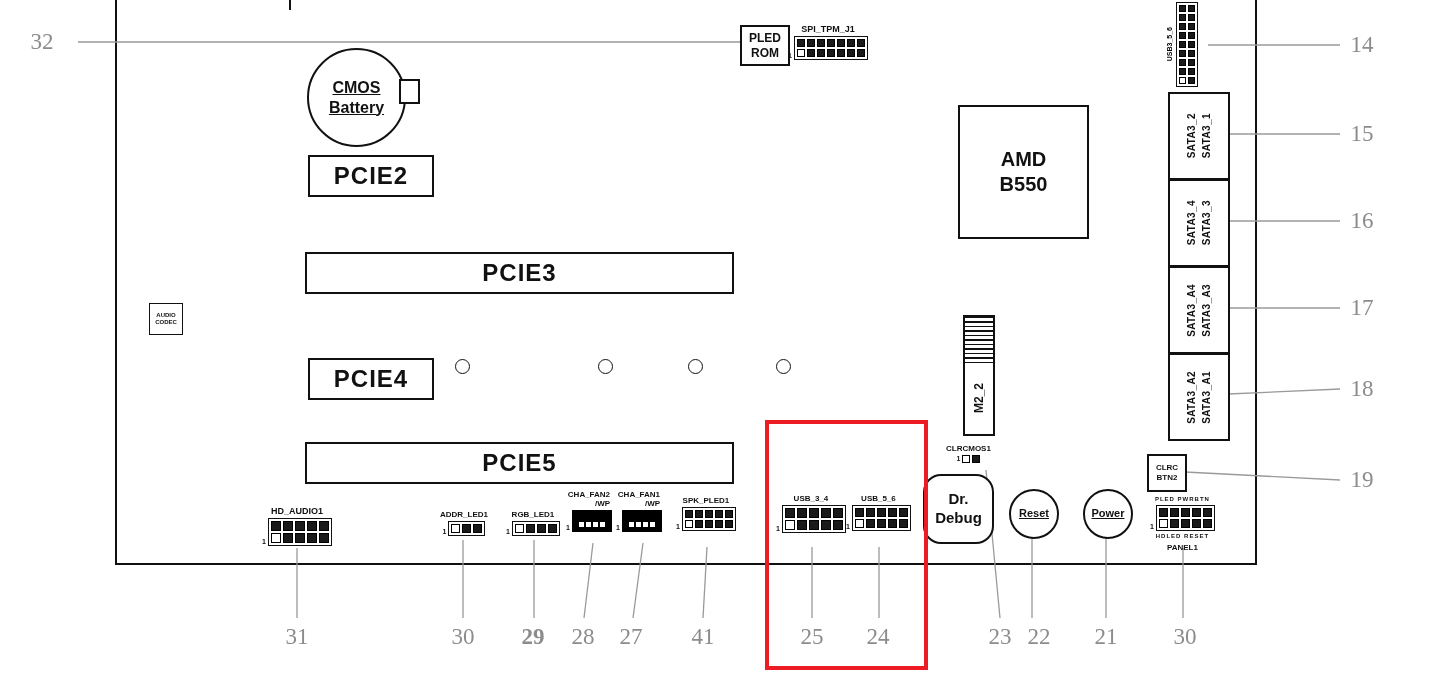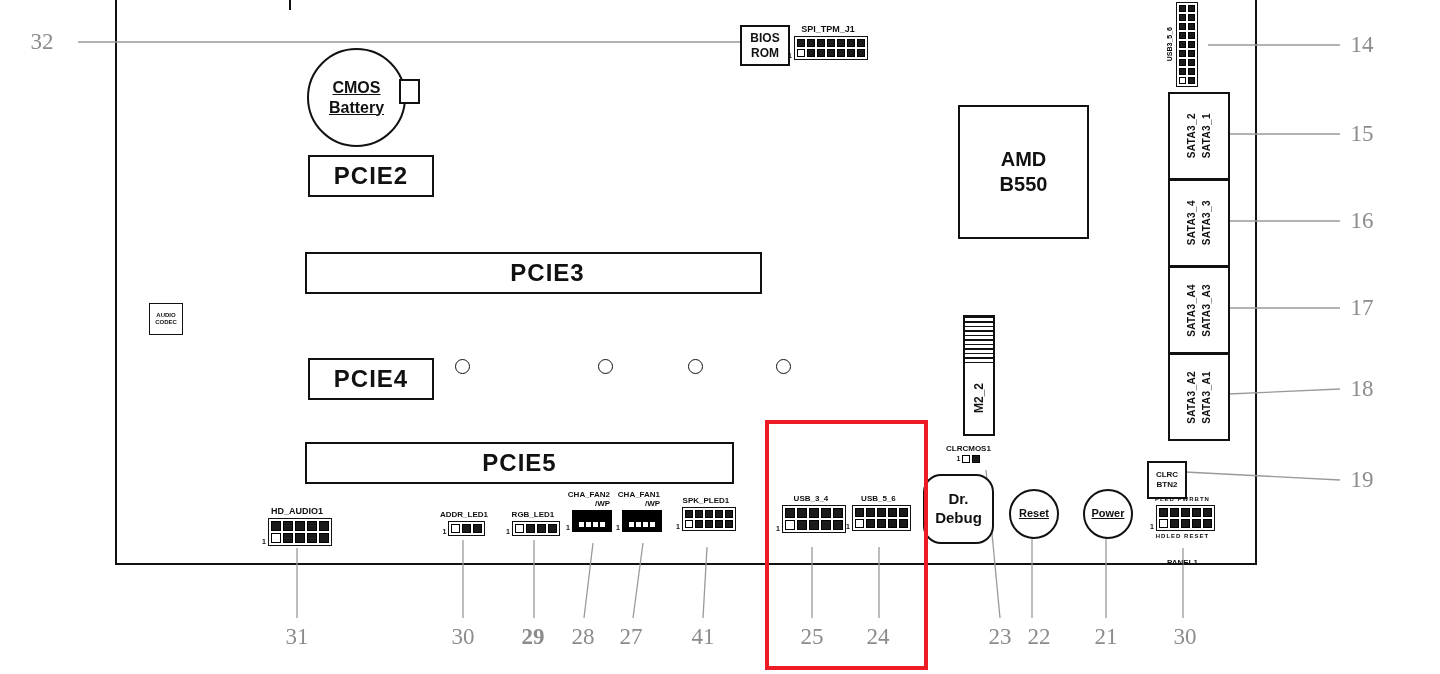--- a/index.html
+++ b/index.html
@@ -63,42 +63,42 @@
 
   <div class="box circle" style="left:307px;top:48px;width:95px;height:95px;font-size:16px;">
     <span>CMOS
 Battery</span>
   </div>
   <div class="box" style="left:399px;top:79px;width:17px;height:21px;"></div>
 
   <div class="box" style="left:308px;top:155px;width:122px;height:38px;font-size:24px;letter-spacing:1px;">
     <span>PCIE2</span>
   </div>
-  <div class="box" style="left:305px;top:252px;width:425px;height:38px;font-size:24px;letter-spacing:1px;padding-left:28px;">
+  <div class="box" style="left:305px;top:252px;width:425px;height:38px;font-size:24px;letter-spacing:1px;">
     <span>PCIE3</span>
   </div>
   <div class="box" style="left:308px;top:358px;width:122px;height:38px;font-size:24px;letter-spacing:1px;">
     <span>PCIE4</span>
   </div>
   <div class="box" style="left:305px;top:442px;width:425px;height:38px;font-size:24px;letter-spacing:1px;">
     <span>PCIE5</span>
   </div>
 
   <div class="hole" style="left:455px;top:359px;"></div>
   <div class="hole" style="left:598px;top:359px;"></div>
   <div class="hole" style="left:688px;top:359px;"></div>
   <div class="hole" style="left:776px;top:359px;"></div>
 
   <div class="box" style="left:149px;top:303px;width:32px;height:30px;font-size:6px;border-width:1.5px;">
     <span>AUDIO
 CODEC</span>
   </div>
 
   <div class="box" style="left:740px;top:25px;width:46px;height:37px;font-size:12px;">
-    <span>BIOS
+    <span>PLED
 ROM</span>
   </div>
 
   <div class="hdr" style="left:788px;top:24px;">
     <div class="hlabel" style="font-size:9px;">SPI_TPM_J1</div>
     <div class="prow">
       <span class="pin1">1</span>
       <div class="pins boxed" style="--ps: 8px; grid-template-columns: repeat(7, var(--ps,9px));">
           <div class="pin"></div>
           <div class="pin"></div>
@@ -187,21 +187,21 @@
 Debug</span>
   </div>
 
   <div class="box circle" style="left:1009px;top:489px;width:46px;height:46px;font-size:11px;">
     <span>Reset</span>
   </div>
   <div class="box circle" style="left:1083px;top:489px;width:46px;height:46px;font-size:11px;">
     <span>Power</span>
   </div>
 
-  <div class="box" style="left:1147px;top:454px;width:36px;height:34px;font-size:8px;line-height:1.3;margin-top:7px;">
+  <div class="box" style="left:1147px;top:454px;width:36px;height:34px;font-size:8px;line-height:1.3;">
     <span>CLRC
 BTN2</span>
   </div>
 
   <div class="hdr" style="left:1150px;top:496px;">
     <div class="hlabel" style="font-size:6px;letter-spacing:1px;">PLED PWRBTN</div>
     <div class="prow">
       <span class="pin1">1</span>
       <div class="pins boxed" style="--ps: 9px; grid-template-columns: repeat(5, var(--ps,9px));">
           <div class="pin"></div>
@@ -210,21 +210,21 @@
           <div class="pin"></div>
           <div class="pin"></div>
           <div class="pin open"></div>
           <div class="pin"></div>
           <div class="pin"></div>
           <div class="pin"></div>
           <div class="pin"></div>
         </div>
     </div>
     <div class="hlabel" style="font-size:6px;letter-spacing:1px;margin-top:2px;">HDLED RESET</div>
-    <div class="hlabel" style="font-size:8px;margin-top:16px;">PANEL1</div>
+    <div class="hlabel" style="font-size:8px;margin-top:1px;">PANEL1</div>
   </div>
 
   <div class="hdr" style="left:262px;top:506px;">
     <div class="hlabel" style="font-size:9px;">HD_AUDIO1</div>
     <div class="prow">
       <span class="pin1">1</span>
       <div class="pins boxed" style="--ps: 10px; grid-template-columns: repeat(5, var(--ps,9px));">
           <div class="pin"></div>
           <div class="pin"></div>
           <div class="pin"></div>

